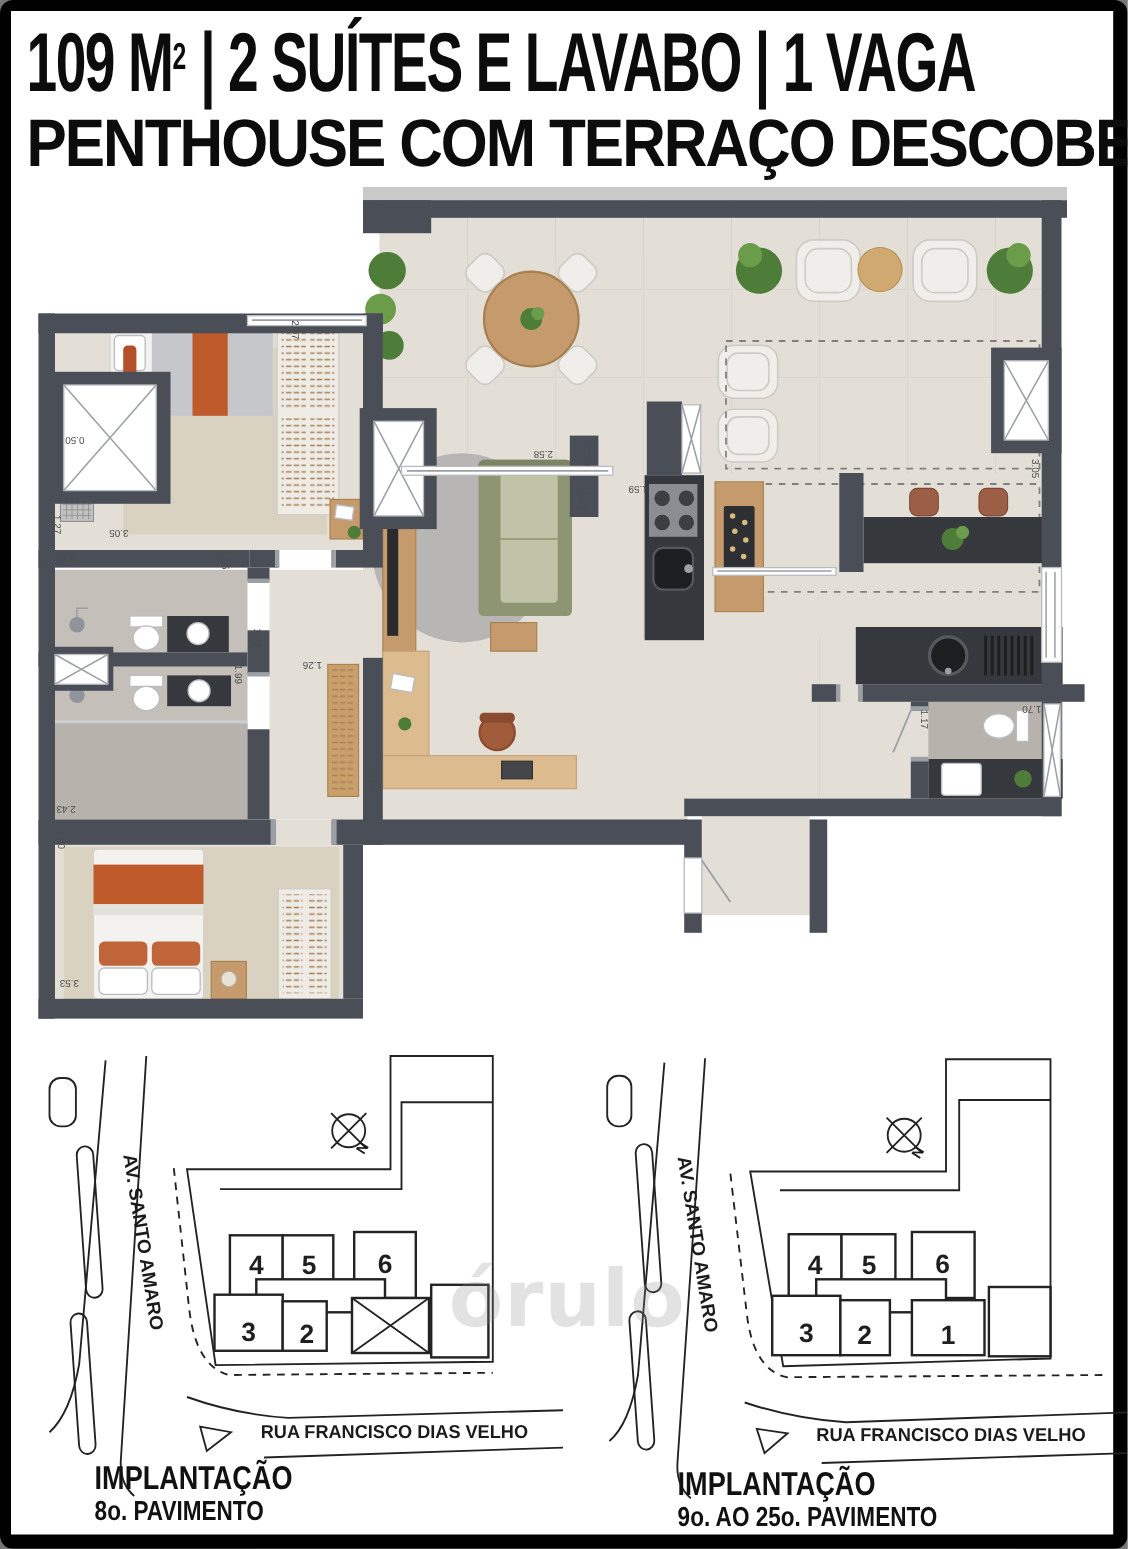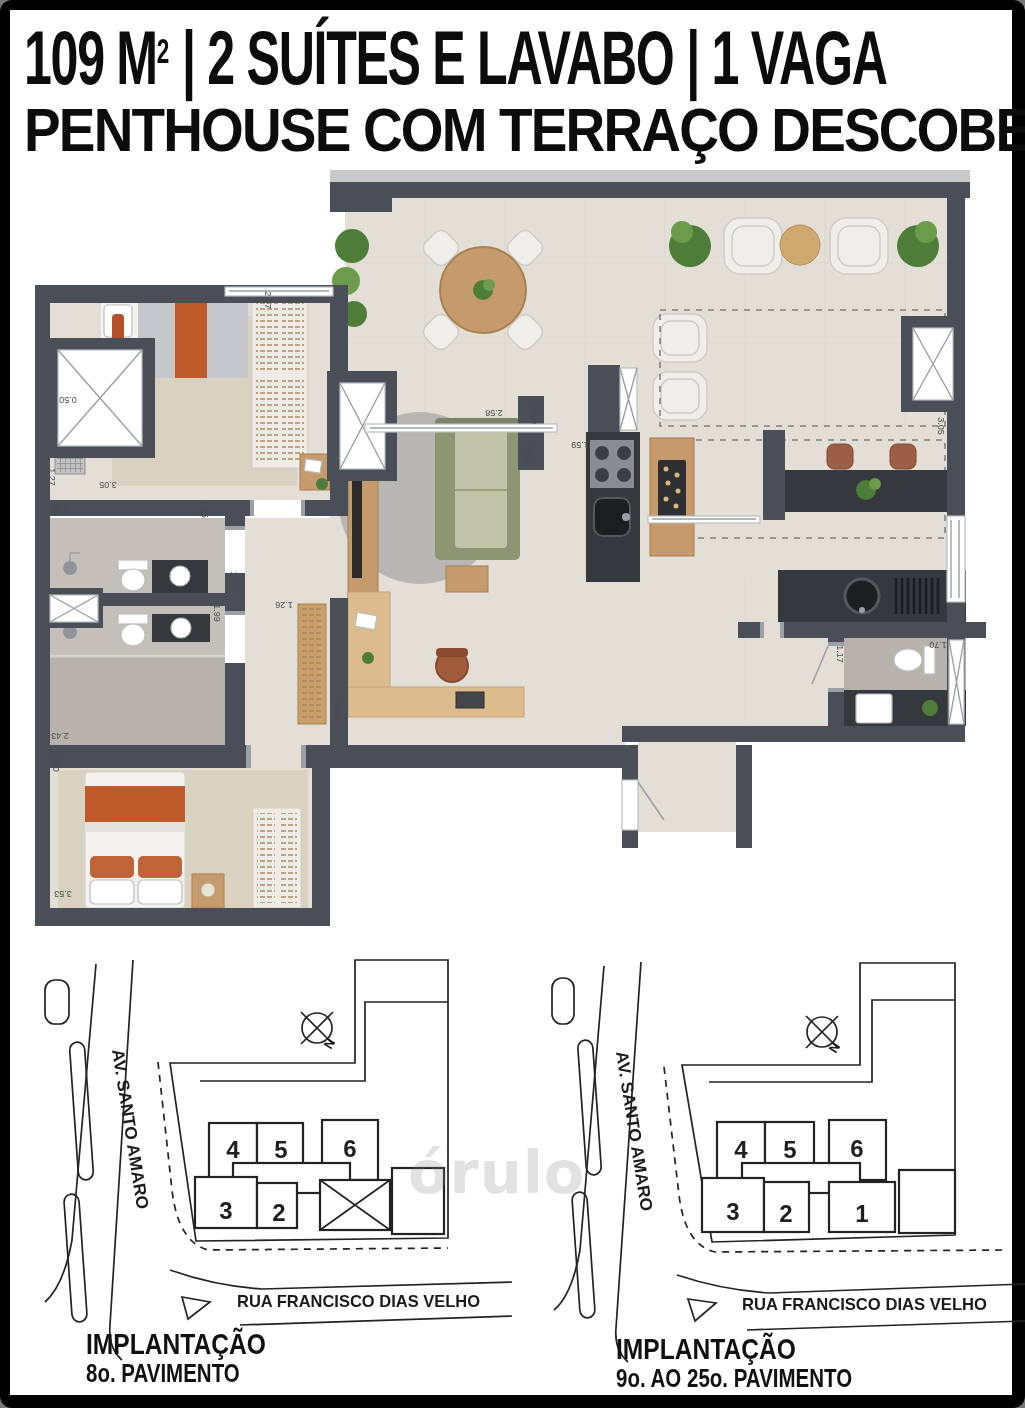--- a/index.html
+++ b/index.html
@@ -8,21 +8,21 @@
   .inner{position:absolute;left:10px;top:10px;width:1002px;height:1385px;background:#fff;}
   .hdr{position:absolute;left:24px;top:18px;width:990px;}
   .t1{font-size:76px;font-weight:bold;color:#0c0c0c;white-space:nowrap;
       transform:scaleX(0.66);transform-origin:left top;letter-spacing:-2px;line-height:1.05;}
   .t1 sup{font-size:0.45em;vertical-align:0.6em;letter-spacing:0;}
   .t2{font-size:61px;font-weight:bold;color:#0c0c0c;white-space:nowrap;
       transform:scaleX(0.90);transform-origin:left top;letter-spacing:-2px;line-height:1.0;margin-top:2px;}
   .plan-svg{position:absolute;left:0;top:168px;}
   .site-svg-l{position:absolute;left:0;top:950px;}
   .site-svg-r{position:absolute;left:512px;top:950px;}
-  .wm{position:absolute;left:408px;top:1138px;font-size:59px;font-weight:bold;
+  .wm{position:absolute;left:408px;top:1138px;font-size:72px;font-weight:bold;
       color:rgba(140,140,140,0.25);letter-spacing:1px;z-index:6;pointer-events:none;
       font-family:"DejaVu Sans","Liberation Sans",sans-serif;}
   svg{font-family:"Liberation Sans",sans-serif;}
   svg text.dim{font-size:9px;fill:#4b4b4b;}
   svg text.unit{font-size:24px;font-weight:bold;fill:#1f1f1f;}
   svg text.street{font-size:17px;font-weight:bold;fill:#1b1b1b;}
   svg text.ncap{font-size:13px;font-weight:bold;fill:#1b1b1b;}
   svg text.cap1{font-size:30px;font-weight:bold;fill:#111;}
   svg text.cap2{font-size:25px;font-weight:bold;fill:#111;}
   .w{fill:#4a4f57;}          

